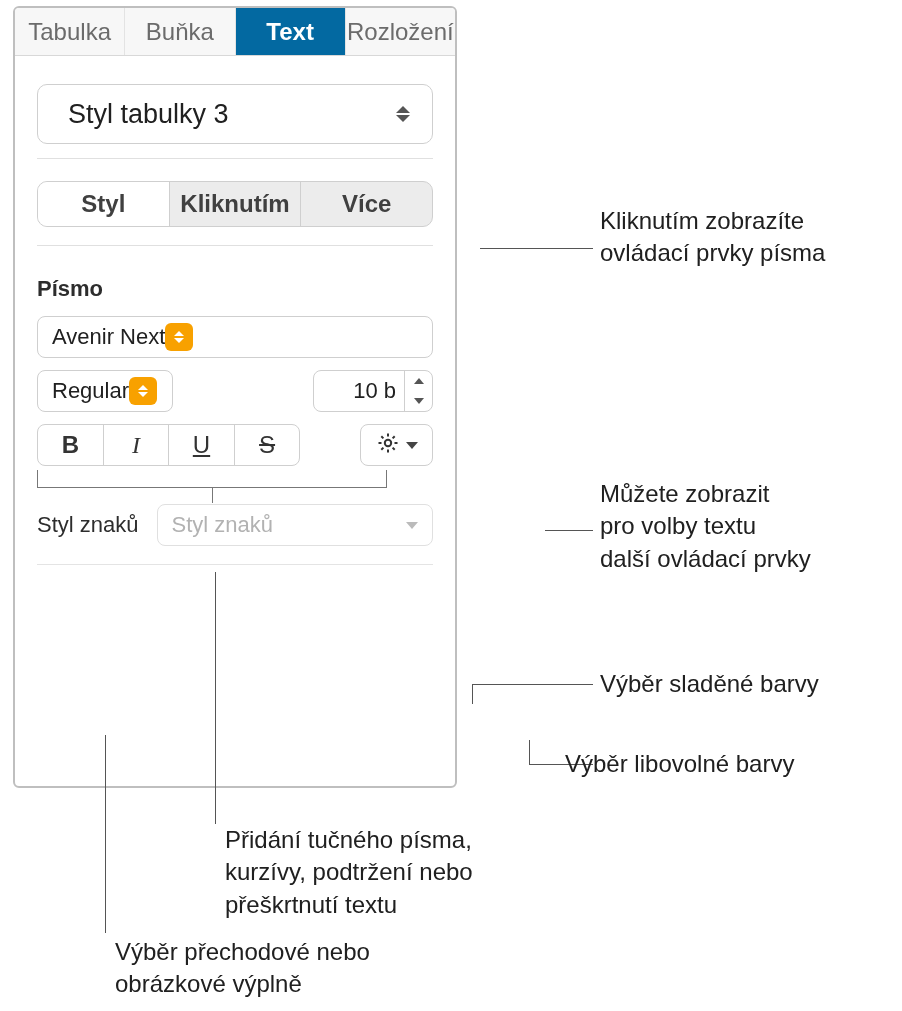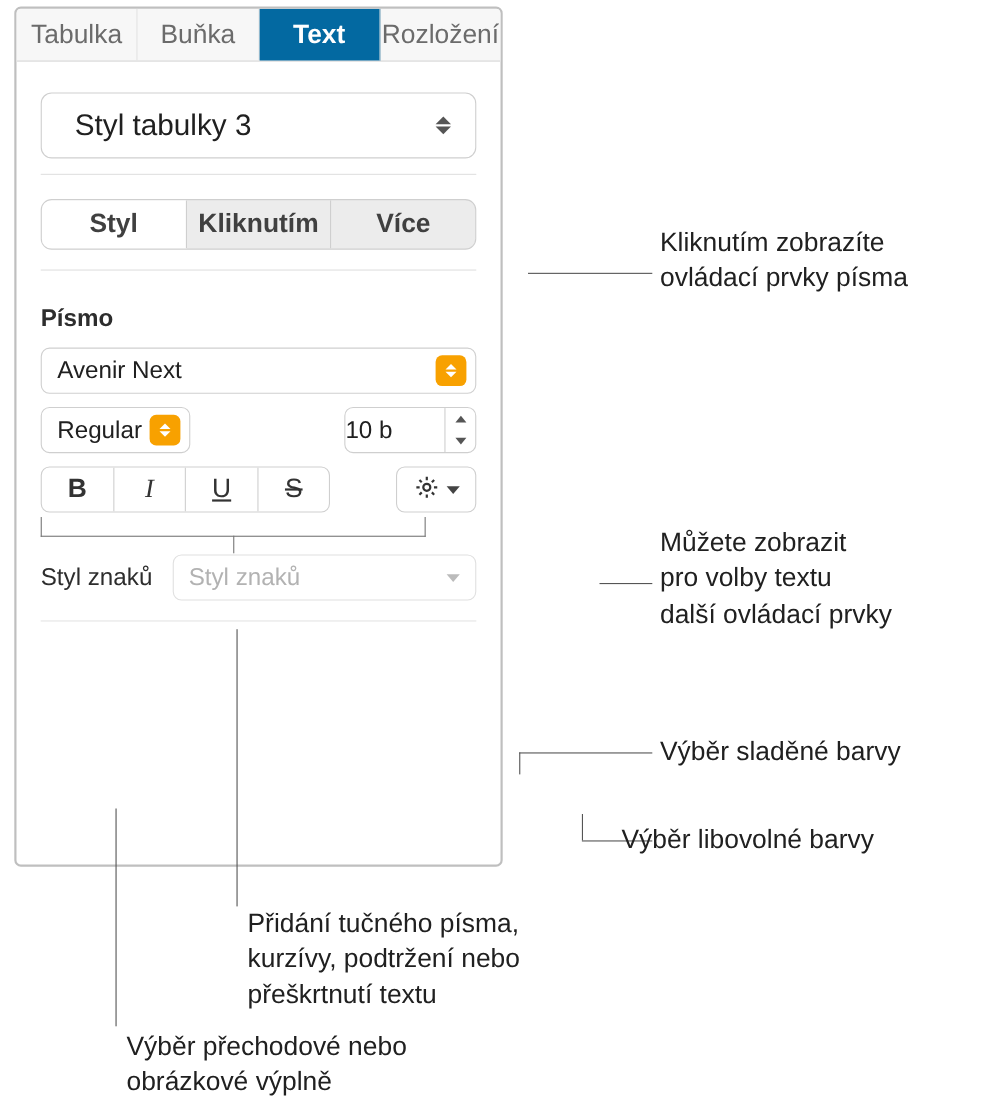--- a/index.html
+++ b/index.html
@@ -93,21 +93,21 @@
     font-weight:600;
     color:#2d2d2d;
   }
   
   .dd-row { margin: 0 22px 12px 22px; display:flex; gap:14px; }
   .dd {
     flex:1;
     height:42px;
     border:1px solid #cfcfcf;
     border-radius:8px;
-    display:flex; align-items:center; justify-content:space-between;
+    display:flex; align-items:center; 
     padding:0 8px 0 14px;
     font-size:22px;
     background:#fff;
   }
   .dd .arr {
     width:28px; height:28px;
     background:#f8a100;
     border-radius:6px;
     display:flex; flex-direction:column;
     align-items:center; justify-content:center; gap:2px;
@@ -116,21 +116,21 @@
     width:0;height:0;border-left:5px solid transparent;border-right:5px solid transparent;
   }
   .dd .arr .tu { border-bottom:5px solid #fff; }
   .dd .arr .td { border-top:5px solid #fff; }
   .size-box {
     width:120px; height:42px;
     border:1px solid #cfcfcf; border-radius:8px;
     display:flex; align-items:center;
     background:#fff;
   }
-  .size-box .val { flex:1; padding-right:8px; font-size:22px; white-space:nowrap; }
+  .size-box .val { flex:1; text-align:right; padding-right:8px; font-size:22px; white-space:nowrap; }
   .size-box .stepper {
     width:28px; height:100%;
     border-left:1px solid #cfcfcf;
     display:flex; flex-direction:column;
   }
   .size-box .stepper div {
     flex:1; display:flex; align-items:center; justify-content:center;
   }
   .size-box .stepper .su::before {
     content:""; width:0;height:0;border-left:5px solid transparent;border-right:5px solid transparent;border-bottom:6px solid #555;

